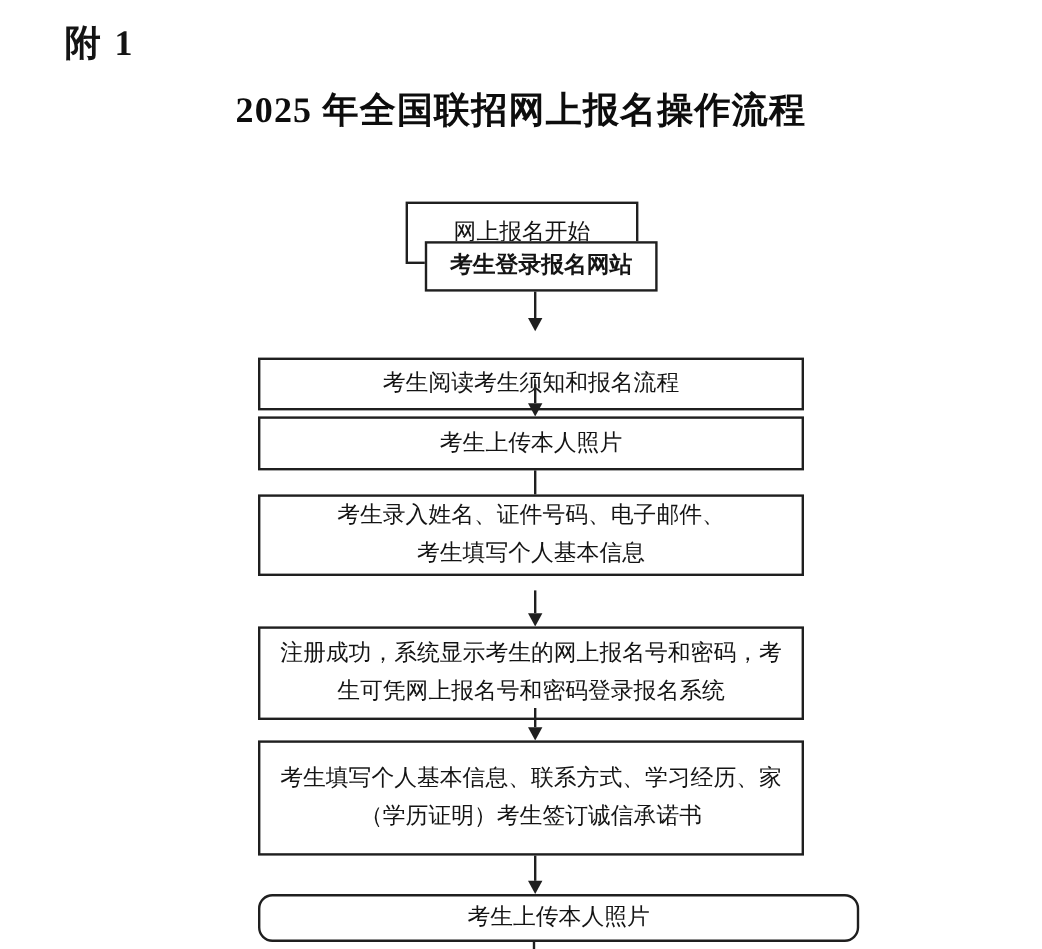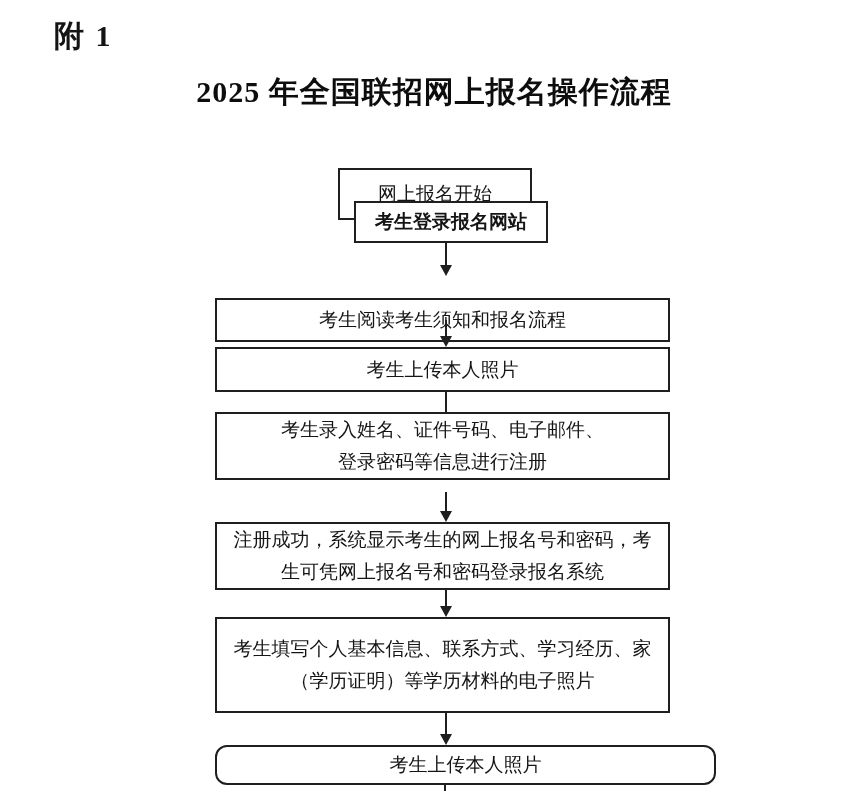--- a/index.html
+++ b/index.html
@@ -54,21 +54,21 @@
     display: block;
     line-height: 32px;
     white-space: nowrap;
   }
   
   .n1 { left: 338px; top: 128px; width: 194px; height: 52px; margin-top: 40px; }
   .n2 { left: 354px; top: 201px; width: 194px; height: 42px; font-weight: bold; }
   .n3 { left: 215px; top: 276px; width: 455px; height: 44px; margin-top: 22px; }
   .n4 { left: 215px; top: 347px; width: 455px; height: 45px; }
   .n5 { left: 215px; top: 412px; width: 455px; height: 68px; }
-  .n6 { left: 215px; top: 522px; width: 455px; height: 68px; }
+  .n6 { left: 215px; top: 522px; width: 455px; height: 78px; }
   .n7 { left: 215px; top: 617px; width: 455px; height: 96px; }
   .n8 { left: 215px; top: 745px; width: 501px; height: 40px; border-radius: 12px; }
   
   .flow-arrow {
     position: absolute;
     left: 439px;
     width: 13px;
     display: flex;
     flex-direction: column;
     align-items: center;
@@ -135,41 +135,41 @@
     <span class="line">考生上传本人照片</span>
   </div>
 
   <div class="flow-arrow a3">
     <span class="shaft"></span>
     <span class="head"></span>
   </div>
 
   <div class="flow-box n5">
     <span class="line">考生录入姓名、证件号码、电子邮件、</span>
-    <span class="line">登录密码等信息进行注册</span>
+    <span class="line">考生填写个人基本信息</span>
   </div>
 
   <div class="flow-arrow a4">
     <span class="shaft"></span>
     <span class="head"></span>
   </div>
 
   <div class="flow-box n6">
     <span class="line">注册成功，系统显示考生的网上报名号和密码，考</span>
     <span class="line">生可凭网上报名号和密码登录报名系统</span>
   </div>
 
   <div class="flow-arrow a5">
     <span class="shaft"></span>
     <span class="head"></span>
   </div>
 
   <div class="flow-box n7">
     <span class="line">考生填写个人基本信息、联系方式、学习经历、家</span>
-    <span class="line">（学历证明）等学历材料的电子照片</span>
+    <span class="line">（学历证明）考生签订诚信承诺书</span>
   </div>
 
   <div class="flow-arrow a6">
     <span class="shaft"></span>
     <span class="head"></span>
   </div>
 
   <div class="flow-box n8">
     <span class="line">考生上传本人照片</span>
   </div>

